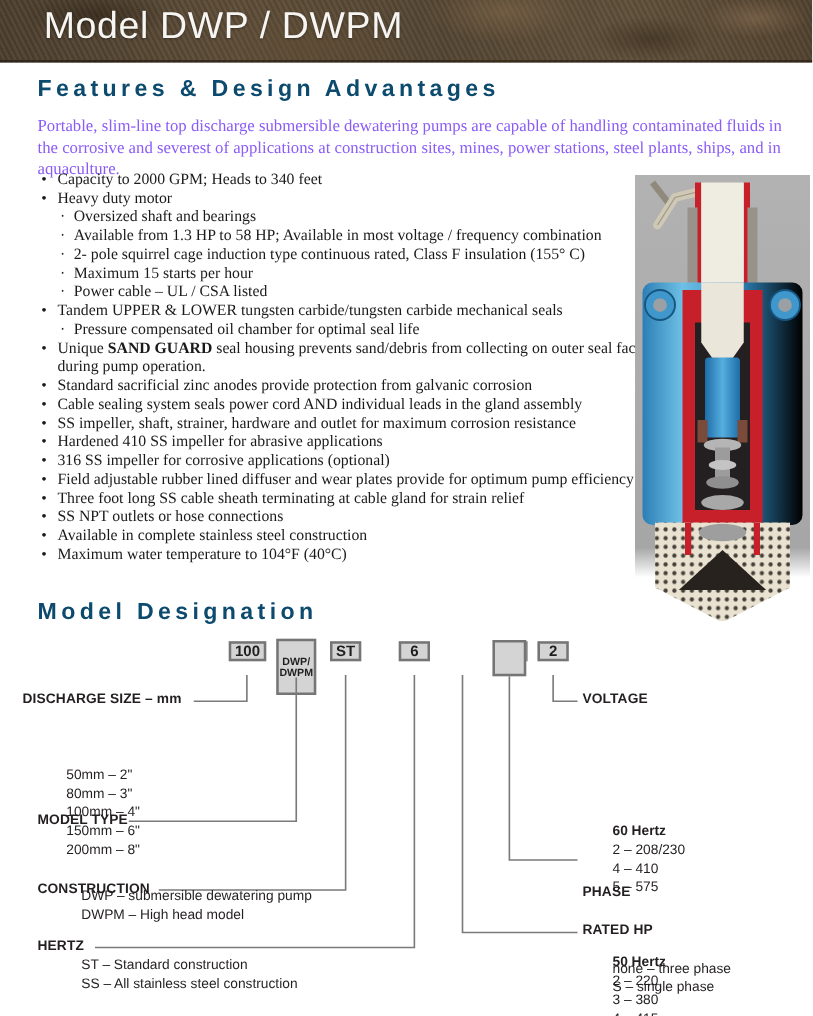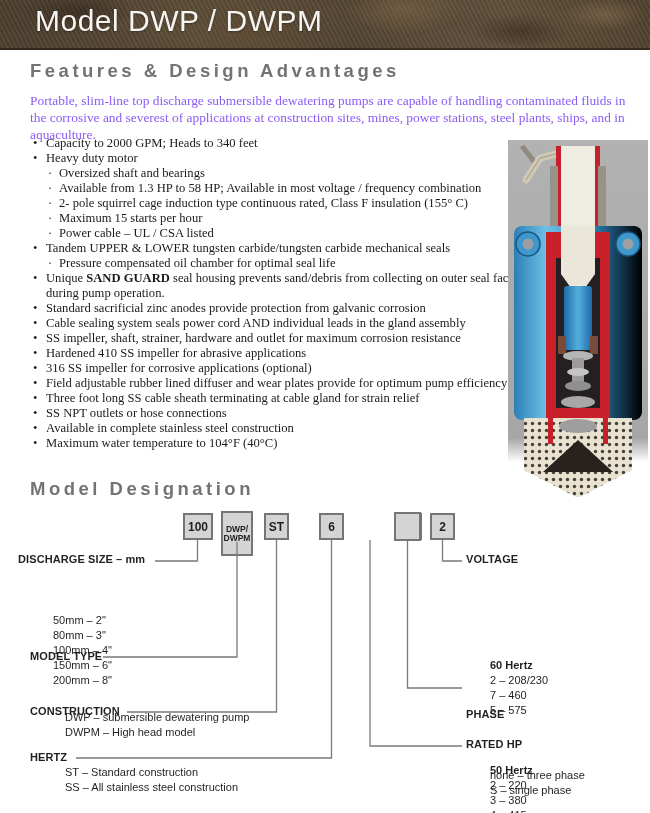--- a/index.html
+++ b/index.html
@@ -15,41 +15,41 @@
       radial-gradient(ellipse 80px 30px at 80% 65%, rgba(50,36,22,.50), transparent 60%),
       radial-gradient(ellipse 70px 26px at 93% 30%, rgba(150,118,90,.45), transparent 60%),
       repeating-linear-gradient(63deg, rgba(0,0,0,.07) 0 2px, rgba(255,255,255,.04) 2px 4px),
       linear-gradient(90deg,#4c3f2e,#5e4d38 30%,#544633 55%,#60503b 78%,#52432f);
     border-bottom:2px solid rgba(35,26,16,.65);}
   #banner .title{position:absolute;left:35px;top:4px;color:#f6f5f1;
     font-size:30px;letter-spacing:.5px;font-weight:400;
     text-shadow:0 1px 2px rgba(0,0,0,.35);}
 
   
-  .sec-heading{position:absolute;left:30px;color:#737373;font-weight:700;
+  .sec-heading{position:absolute;left:30px;color:#0c4a6e;font-weight:700;
     font-size:18.5px;letter-spacing:3.5px;}
   #features-heading{top:60px;}
   #designation-heading{top:478px;}
 
   
   #intro{position:absolute;left:30px;top:92px;width:598px;
     font-family:"Liberation Serif",serif;font-size:13.4px;line-height:17px;color:#8b5cf6;}
   #features-list{position:absolute;left:33px;top:136px;width:487px;
     font-family:"Liberation Serif",serif;font-size:12.6px;line-height:15px;color:#1a1a1a;}
   .fli{display:flex;}
   .fli .marker{flex:none;width:13px;}
   .fli.l2{padding-left:15px;}
   .fli.l2 .marker{width:11px;}
   .seg-bold{font-weight:bold;}
 
   
   #pump-img{position:absolute;left:508px;top:140px;width:140px;height:357px;}
 
   
-  .code-box{position:absolute;top:513px;height:27px;background:#d4d4d4;
+  .code-box{position:absolute;top:513px;height:16px;background:#d4d4d4;
     border:2px solid #757575;box-sizing:border-box;display:flex;align-items:center;
     justify-content:center;font-weight:700;font-size:12px;color:#1f1f1f;}
   #box-1{left:183px;width:30px;}
   #box-2{left:221px;width:32px;top:511px;height:45px;font-size:8.5px;line-height:9px;
          text-align:center;white-space:pre-line;}
   #box-3{left:264px;width:25px;}
   #box-4{left:319px;width:25px;}
   #box-5{left:357px;width:26px;margin-left:39px;}
   #box-6{left:394px;width:27px;top:512px;height:29px;}
   #box-7{left:430px;width:25px;}
@@ -299,21 +299,21 @@
     <div class="g-title">HERTZ</div>
     <div class="g-items">
       
     <div class="gi">6 - 60 Hz   3450 RPM</div></div>
   </div>
 
   <div id="g-voltage" class="dgroup">
     <div class="g-title">VOLTAGE</div>
     <div class="g-items">
       
-    <div class="gi bold">60 Hertz</div><div class="gi">2 – 208/230</div><div class="gi">7 – 460</div><div class="gi">5 – 575</div><div class="gi bold">50 Hertz</div><div class="gi">2 – 220</div><div class="gi">3 – 380</div><div class="gi">4 – 415</div></div>
+    <div class="gi bold">60 Hertz</div><div class="gi">2 – 208/230</div><div class="gi">4 – 410</div><div class="gi">5 – 575</div><div class="gi bold">50 Hertz</div><div class="gi">2 – 220</div><div class="gi">3 – 380</div><div class="gi">4 – 415</div></div>
   </div>
 
   <div id="g-phase" class="dgroup">
     <div class="g-title">PHASE</div>
     <div class="g-items">
       
     <div class="gi">none – three phase</div><div class="gi">S – single phase</div></div>
   </div>
 
   <div id="g-ratedhp" class="dgroup">

